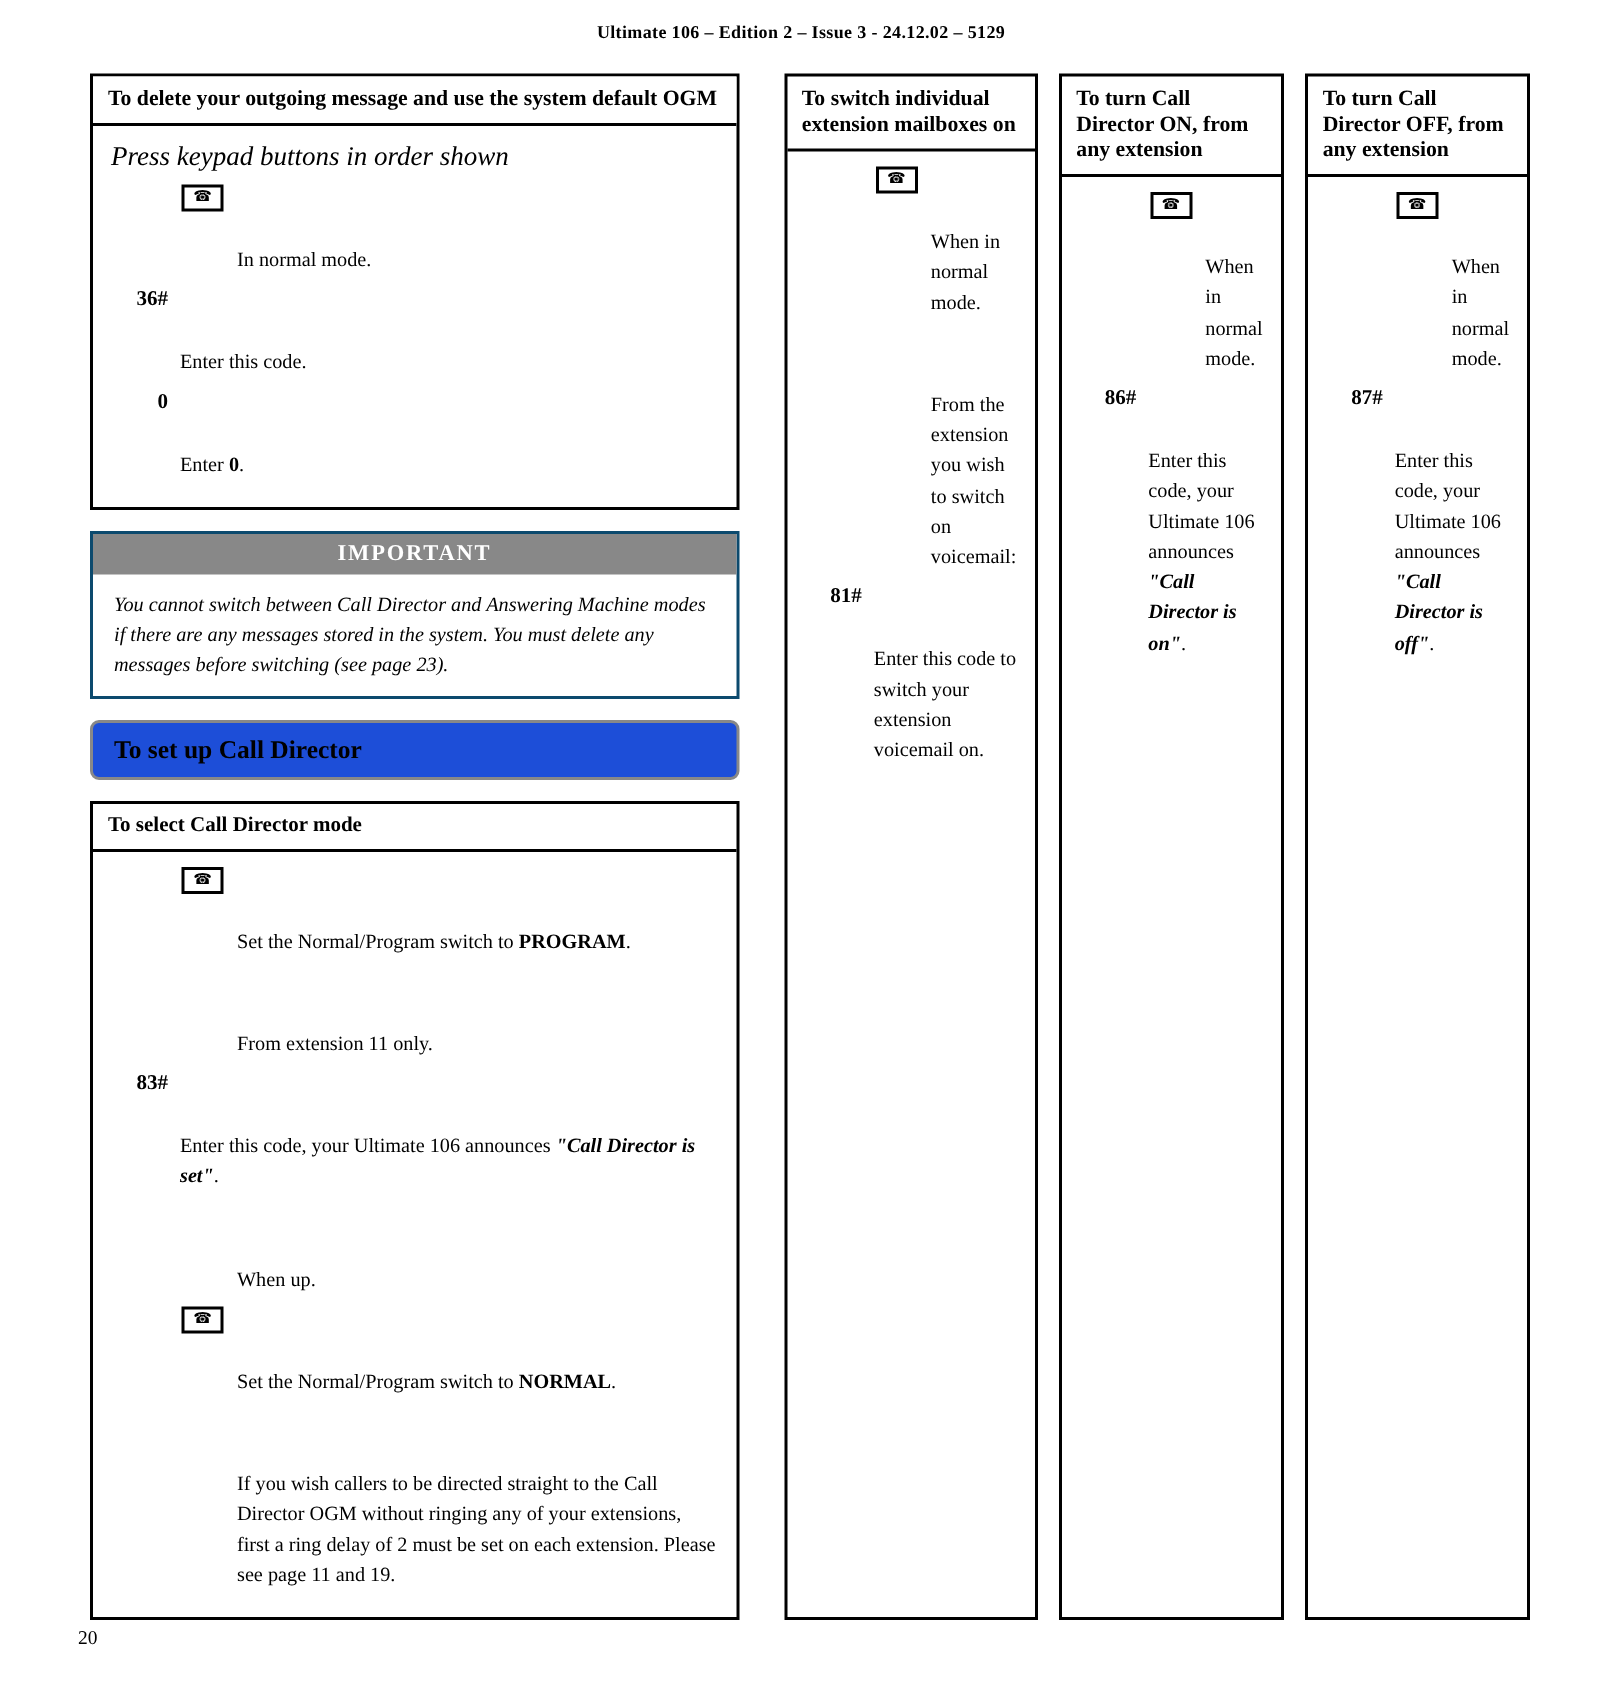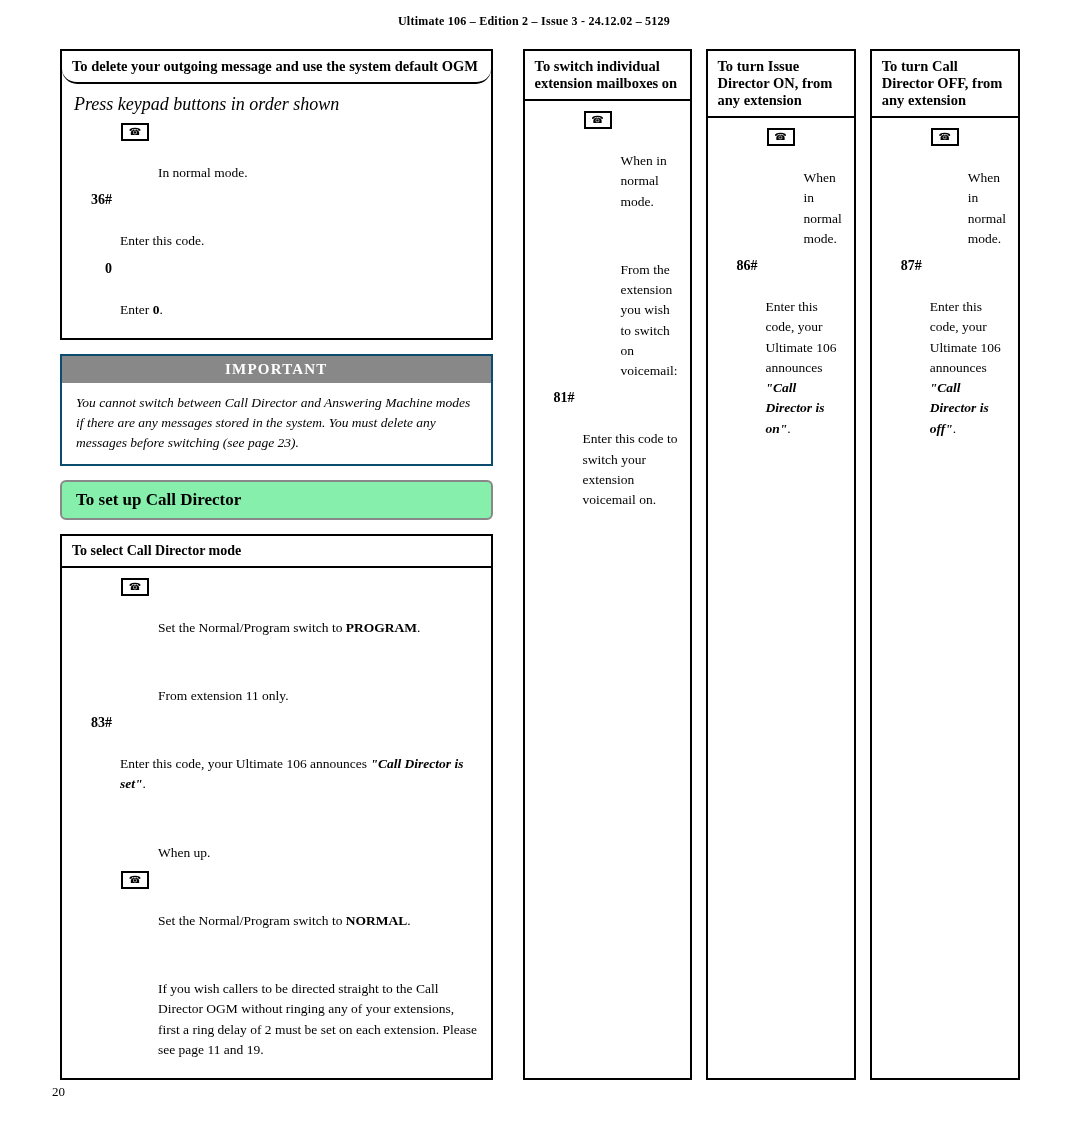--- a/index.html
+++ b/index.html
@@ -47,21 +47,20 @@
       border: 2px solid #000;
       padding: 0;
     }
 
     .section-box-title {
       background: #fff;
       font-weight: bold;
       font-size: 14.5px;
       padding: 7px 10px;
       border-bottom: 2px solid #000;
-      border-radius: 15px;
     }
 
     .section-box-body {
       padding: 10px 12px;
     }
 
     
     .important-box {
       border: 2px solid #0c4a6e;
     }
@@ -78,21 +77,21 @@
 
     .important-body {
       padding: 10px 14px;
       font-style: italic;
       font-size: 13.5px;
       line-height: 1.5;
     }
 
     
     .setup-heading {
-      background: #86efac;
+      background: #1d4ed8;
       border: 2px solid #888;
       font-weight: bold;
       font-size: 17px;
       padding: 8px 14px;
       border-radius: 6px;
     }
 
     
     .subsection-box {
       border: 2px solid #000;
@@ -327,21 +326,21 @@
             <div class="step-text">
               Enter this code to switch your extension voicemail on.
             </div>
           </div>
 
         </div>
       </div>
 
       <div class="rc-section-box">
         <div class="rc-section-title">
-          To turn Issue Director ON, from any extension
+          To turn Call Director ON, from any extension
         </div>
         <div class="rc-section-body">
 
           <div class="step-row">
             <div class="step-key"></div>
             <div class="step-icon">
               <span class="phone-icon">☎</span>
             </div>
             <div class="step-text">
               When in normal mode.

